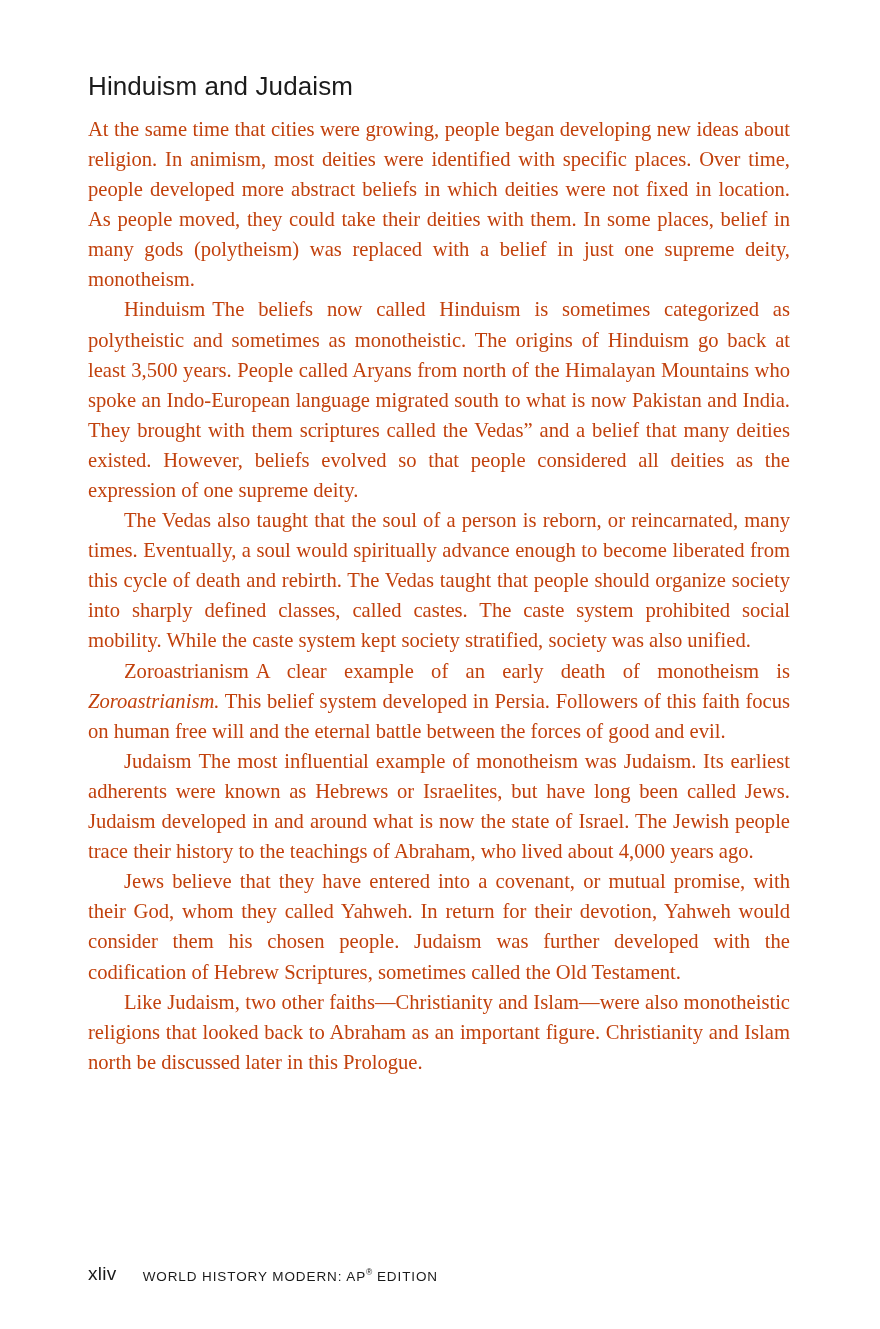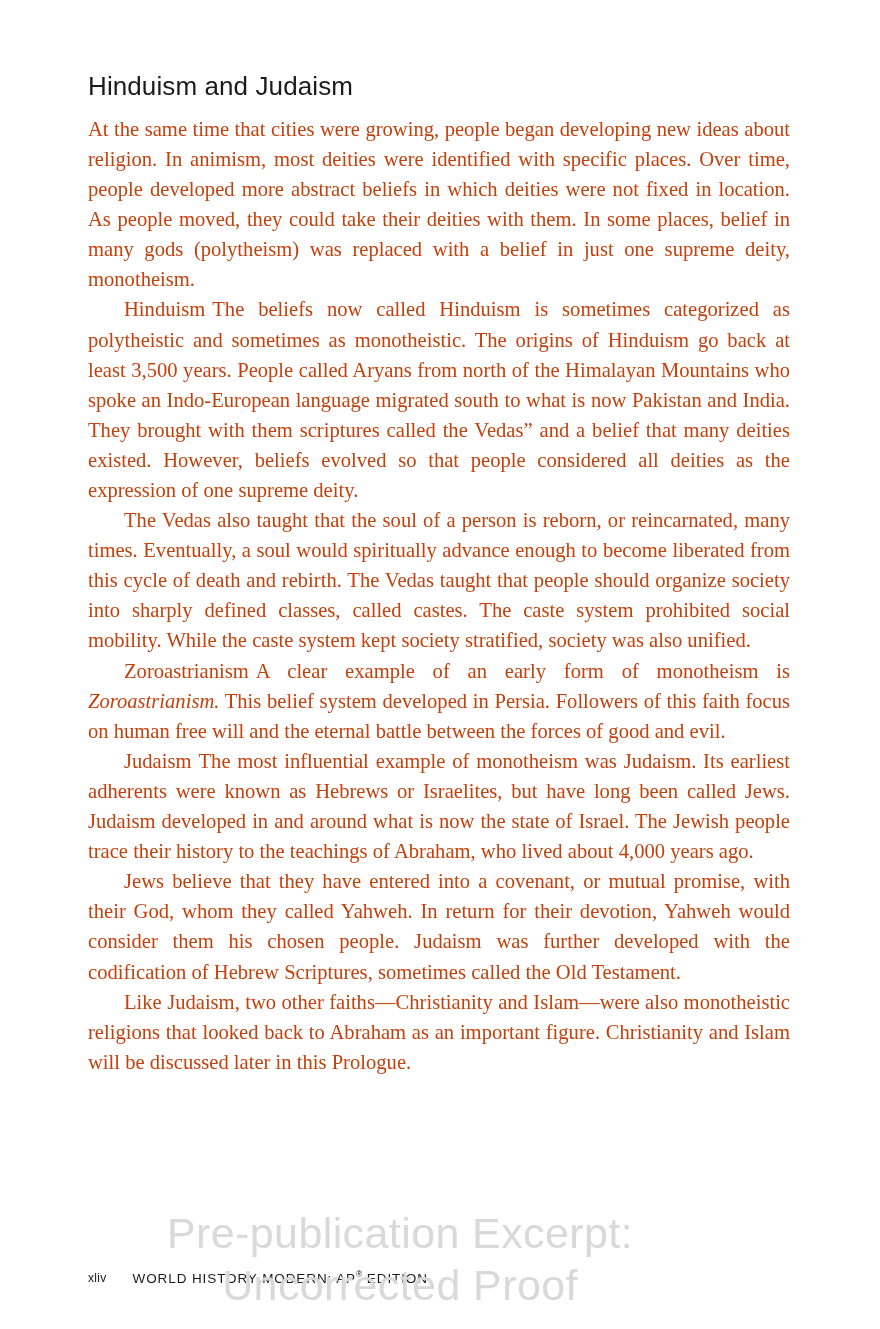--- a/index.html
+++ b/index.html
@@ -74,21 +74,21 @@
     left: 88px;
     bottom: 44px;
     width: 702px;
     display: flex;
     align-items: baseline;
     gap: 26px;
   }
 
   .folio {
     font-family: "Liberation Sans", "DejaVu Sans", sans-serif;
-    font-size: 12px;
+    font-size: 19px;
     color: #1b1b1b;
     letter-spacing: 0.3px;
   }
 
   .running-head {
     font-family: "Liberation Sans", "DejaVu Sans", sans-serif;
     font-size: 13.5px;
     color: #1b1b1b;
     letter-spacing: 0.9px;
     white-space: nowrap;
@@ -129,33 +129,29 @@
   <div class="content">
 
     <h1 class="page-heading">Hinduism and Judaism</h1>
 
     <p class="body-text">At the same time that cities were growing, people began developing new ideas about religion. In animism, most deities were identified with specific places. Over time, people developed more abstract beliefs in which deities were not fixed in location. As people moved, they could take their deities with them. In some places, belief in many gods (polytheism) was replaced with a belief in just one supreme deity, monotheism.</p>
 
     <p class="body-text indent"><span class="run-in">Hinduism</span><span class="run-in-gap"></span><span>The beliefs now called Hinduism is sometimes categorized as polytheistic and sometimes as monotheistic. The origins of Hinduism go back at least 3,500 years. People called Aryans from north of the Himalayan Mountains who spoke an Indo-European language migrated south to what is now Pakistan and India. They brought with them scriptures called the Vedas” and a belief that many deities existed. However, beliefs evolved so that people considered all deities as the expression of one supreme deity.</span></p>
 
     <p class="body-text indent">The Vedas also taught that the soul of a person is reborn, or reincarnated, many times. Eventually, a soul would spiritually advance enough to become liberated from this cycle of death and rebirth. The Vedas taught that people should organize society into sharply defined classes, called castes. The caste system prohibited social mobility. While the caste system kept society stratified, society was also unified.</p>
 
-    <p class="body-text indent"><span class="run-in">Zoroastrianism</span><span class="run-in-gap"></span><span>A clear example of an early form of monotheism is </span><em class="term">Zoroastrianism.</em><span> This belief system developed in Persia. Followers of this faith focus on human free will and the eternal battle between the forces of good and evil.</span></p>
+    <p class="body-text indent"><span class="run-in">Zoroastrianism</span><span class="run-in-gap"></span><span>A clear example of an early death of monotheism is </span><em class="term">Zoroastrianism.</em><span> This belief system developed in Persia. Followers of this faith focus on human free will and the eternal battle between the forces of good and evil.</span></p>
 
     <p class="body-text indent"><span class="run-in">Judaism</span><span class="run-in-gap"></span><span>The most influential example of monotheism was Judaism. Its earliest adherents were known as Hebrews or Israelites, but have long been called Jews. Judaism developed in and around what is now the state of Israel. The Jewish people trace their history to the teachings of Abraham, who lived about 4,000 years ago.</span></p>
 
     <p class="body-text indent">Jews believe that they have entered into a covenant, or mutual promise, with their God, whom they called Yahweh. In return for their devotion, Yahweh would consider them his chosen people. Judaism was further developed with the codification of Hebrew Scriptures, sometimes called the Old Testament.</p>
 
-    <p class="body-text indent">Like Judaism, two other faiths—Christianity and Islam—were also monotheistic religions that looked back to Abraham as an important figure. Christianity and Islam will be discussed later in this Prologue.</p>
+    <p class="body-text indent">Like Judaism, two other faiths—Christianity and Islam—were also monotheistic religions that looked back to Abraham as an important figure. Christianity and Islam north be discussed later in this Prologue.</p>
 
   </div>
 
   <div class="footer">
     <span class="folio">xliv</span>
     <span class="running-head"><span>WORLD HISTORY MODERN: AP</span><sup>®</sup><span> EDITION</span></span>
   </div>
 
-  <div class="watermark">
-    <div class="watermark-line">Pre-publication Excerpt:</div>
-    <div class="watermark-line">Uncorrected Proof</div>
-  </div>
 
 </div>
 
 </body></html>

